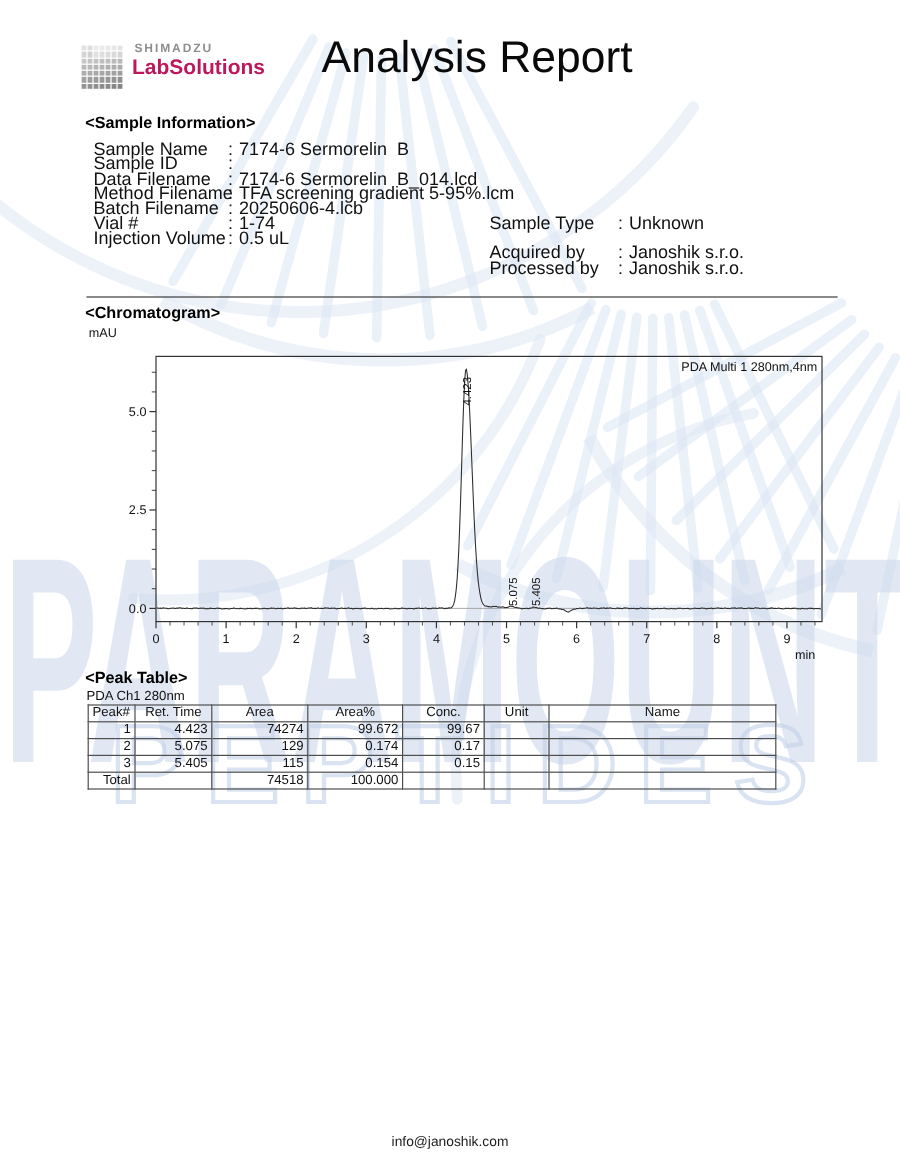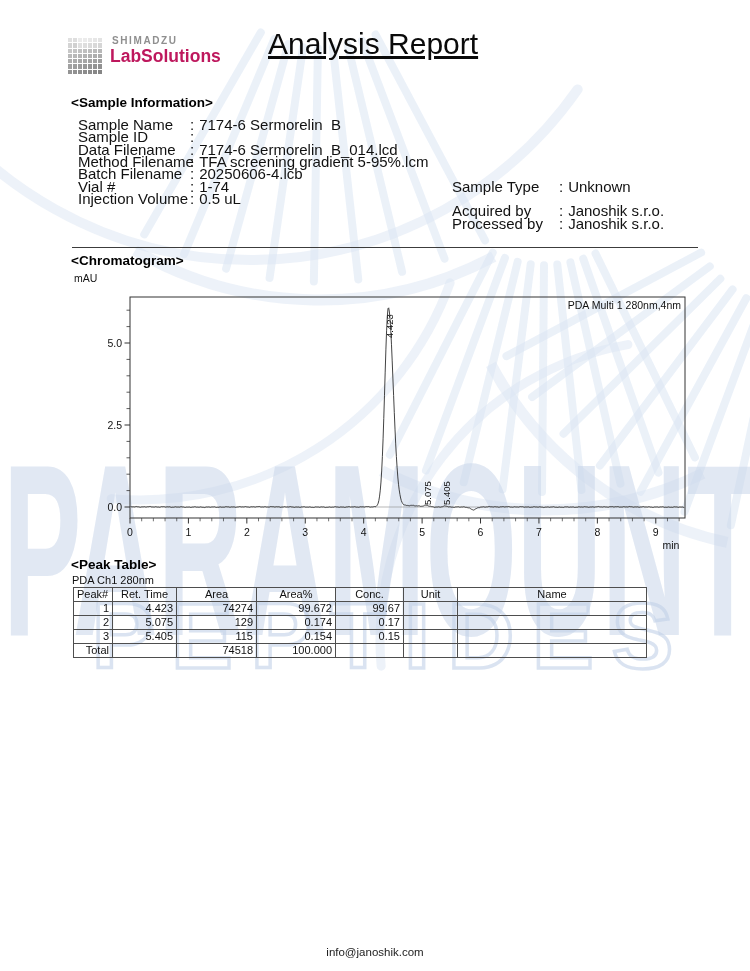--- a/index.html
+++ b/index.html
@@ -16,32 +16,32 @@
   
   #logo-grid{
     position:absolute;left:68px;top:38px;width:35px;height:37px;
     display:grid;grid-template-columns:repeat(7,4px);grid-template-rows:repeat(7,4.3px);
     gap:1px;
   }
   #logo-grid .cell{width:4px;height:4.3px;}
   #brand-1{position:absolute;left:112px;top:35px;font-size:10px;font-weight:bold;
     color:#8f8f8f;letter-spacing:1.6px;}
   #brand-2{position:absolute;left:110px;top:46px;font-size:17.5px;font-weight:600;color:#be185d;}
-  #report-title{position:absolute;left:268px;top:27px;font-size:30px;font-weight:400;color:#0a0a0a;text-decoration:underline;}
+  #report-title{position:absolute;left:268px;top:27px;font-size:37px;font-weight:400;color:#0a0a0a;}
   
   .sec-head{position:absolute;font-size:13.5px;font-weight:bold;color:#000;}
   
   #si-left{position:absolute;left:78px;top:119px;width:330px;}
   .si-row{height:12.35px;line-height:12.35px;font-size:15px;white-space:pre;}
   .si-label{display:inline-block;width:112px;}
   #si-right .si-label{width:107px;}
   .si-colon{display:inline-block;}
   .si-val{margin-left:5px;}
   #si-right{position:absolute;left:408px;top:119px;width:300px;height:120px;}
-  #si-right .si-row{position:absolute;left:0;margin-left:44px;}
+  #si-right .si-row{position:absolute;left:0;}
   #divider{position:absolute;left:72px;top:247px;width:626px;height:1px;background:#3c3c3c;}
   
   #y-unit{position:absolute;left:74px;top:272px;font-size:10.5px;color:#111;}
   #chart-svg{position:absolute;left:0;top:270px;width:750px;height:300px;}
   #chart-svg text{font-family:"Liberation Sans","DejaVu Sans",sans-serif;fill:#111;}
   
   #pt-channel{position:absolute;left:72px;top:574px;font-size:11px;}
   #peak-table{
     position:absolute;left:73px;top:587px;width:573px;
     border-collapse:collapse;font-size:11px;table-layout:fixed;

